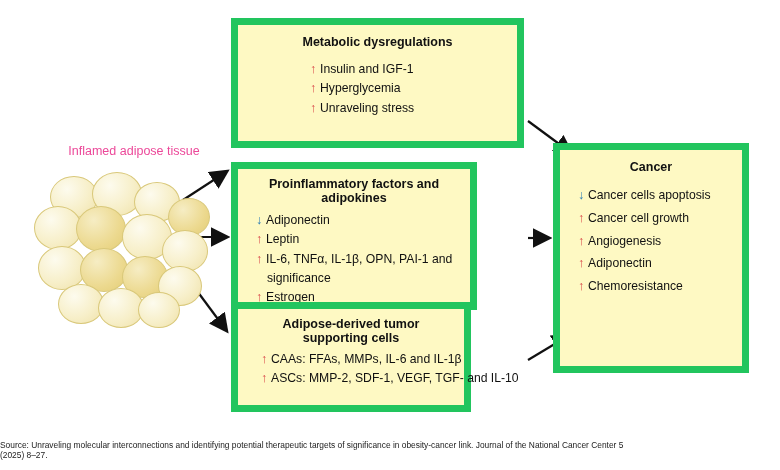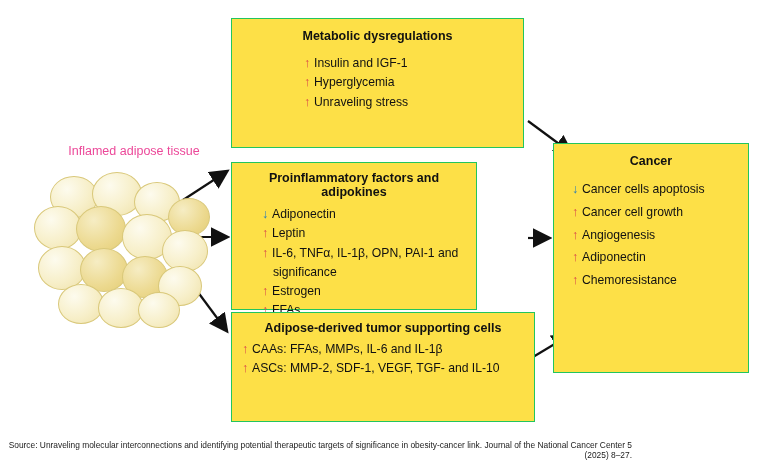--- a/index.html
+++ b/index.html
@@ -43,22 +43,22 @@
     border-radius: 50%;
     border: 1.6px solid #d9c87a;
     background: radial-gradient(circle at 35% 30%, #fdfbee 0%, #f7efc9 55%, #efe1a8 100%);
   }
   .cell.dark {
     background: radial-gradient(circle at 35% 30%, #f6edc4 0%, #ecd98f 60%, #e3cc74 100%);
   }
   
   .box {
     position: absolute;
-    background: #fde047;
-    border: 1px solid #22c55e;
+    background: #fef9c3;
+    border: 7px solid #22c55e;
     box-sizing: border-box;
   }
   .box-title {
     font-weight: bold;
     font-size: 12.5px;
     text-align: center;
     color: #111111;
   }
   .items {
     margin: 0;
@@ -84,44 +84,44 @@
 
   
   #box-metabolic {
     left: 231px; top: 18px; width: 293px; height: 130px;
     padding: 10px 14px;
   }
   #box-metabolic .items { margin-top: 11px; margin-left: 58px; }
 
   #box-proinflammatory {
     left: 231px; top: 162px; width: 246px; height: 148px;
-    padding: 8px 24px;
+    padding: 8px 12px;
   }
   #box-proinflammatory .items { margin-top: 6px; margin-left: 6px; }
 
   #box-tumor {
-    left: 231px; top: 312px; width: 304px; height: 110px;
-    padding: 8px 8px;
+    left: 231px; top: 302px; width: 240px; height: 110px;
+    padding: 8px 21px;
   }
   #box-tumor .items { margin-top: 5px; margin-left: 2px; }
 
   #box-cancer {
     left: 553px; top: 143px; width: 196px; height: 230px;
     padding: 10px 12px;
   }
   #box-cancer .items { margin-top: 10px; margin-left: 6px; }
   #box-cancer .item { font-size: 12.2px; line-height: 1.82; }
 
   
   .source {
     position: absolute;
     left: 0;
     top: 440px;
     width: 632px;
-    text-align: right;
+    text-align: left;
     font-size: 8.4px;
     color: #222222;
   }
   svg.arrows {
     position: absolute;
     left: 0; top: 0;
     width: 780px; height: 470px;
     pointer-events: none;
   }
 </style>

